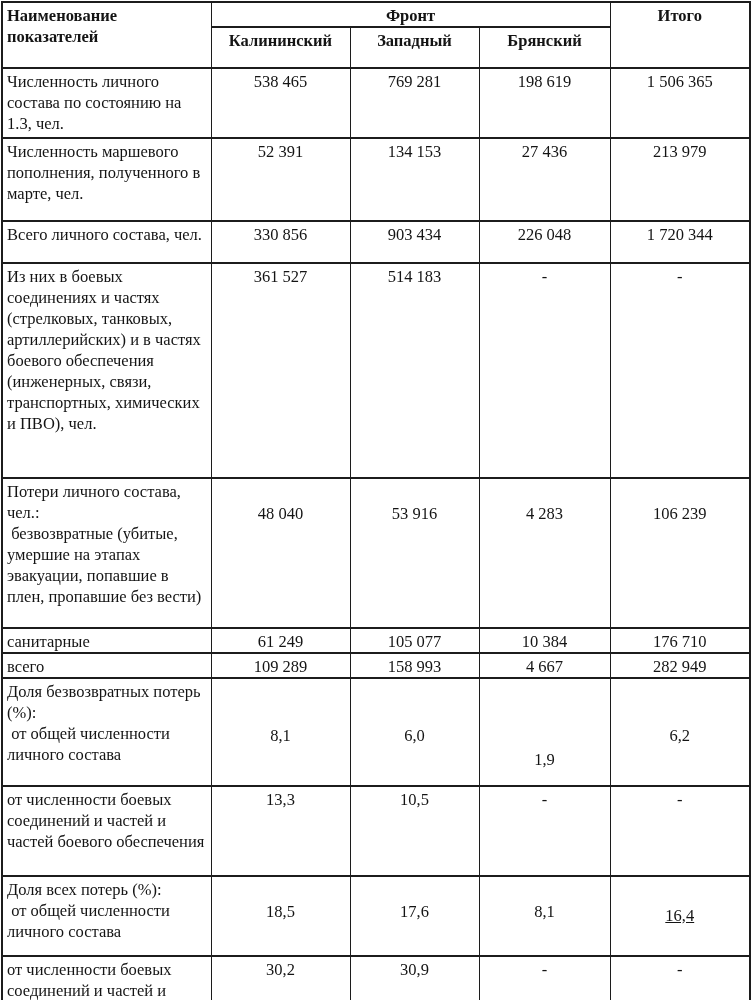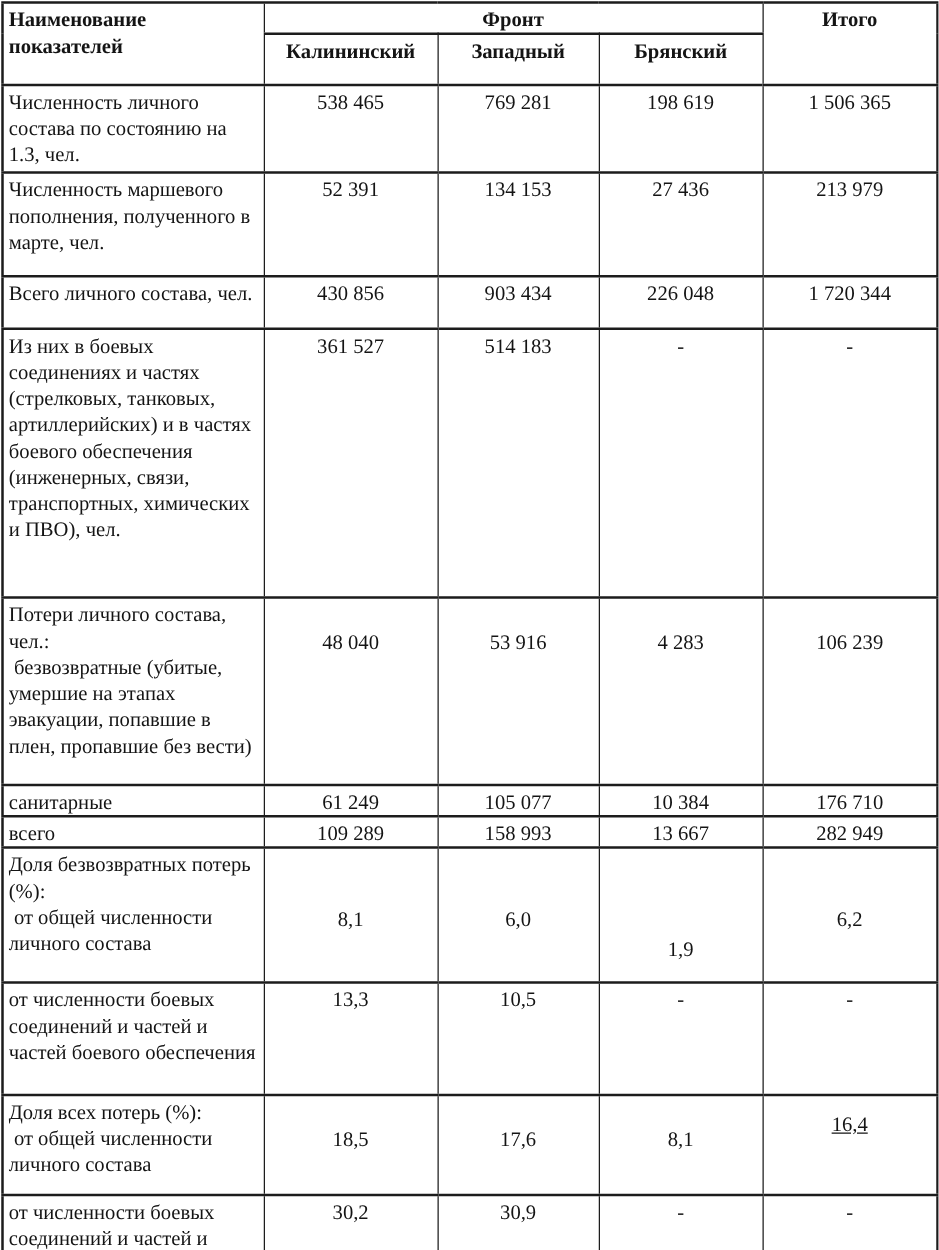--- a/index.html
+++ b/index.html
@@ -88,21 +88,21 @@
         </tr>
         <tr style="height: 83px;">
           <td class="label-cell">Численность маршевого пополнения, полученного в марте, чел.</td>
           <td class="value-cell">52 391</td>
           <td class="value-cell">134 153</td>
           <td class="value-cell">27 436</td>
           <td class="value-cell">213 979</td>
         </tr>
         <tr style="height: 42px;">
           <td class="label-cell">Всего личного состава, чел.</td>
-          <td class="value-cell">430 856</td>
+          <td class="value-cell">330 856</td>
           <td class="value-cell">903 434</td>
           <td class="value-cell">226 048</td>
           <td class="value-cell">1 720 344</td>
         </tr>
         <tr style="height: 215px;">
           <td class="label-cell">Из них в боевых соединениях и частях (стрелковых, танковых, артиллерийских) и в частях боевого обеспечения (инженерных, связи, транспортных, химических и ПВО), чел.</td>
           <td class="value-cell">361 527</td>
           <td class="value-cell">514 183</td>
           <td class="value-cell">-</td>
           <td class="value-cell">-</td>
@@ -119,21 +119,21 @@
           <td class="label-cell">санитарные</td>
           <td class="value-cell">61 249</td>
           <td class="value-cell">105 077</td>
           <td class="value-cell">10 384</td>
           <td class="value-cell">176 710</td>
         </tr>
         <tr style="height: 21px;">
           <td class="label-cell">всего</td>
           <td class="value-cell">109 289</td>
           <td class="value-cell">158 993</td>
-          <td class="value-cell">13 667</td>
+          <td class="value-cell">4 667</td>
           <td class="value-cell">282 949</td>
         </tr>
         <tr style="height: 108px;">
           <td class="label-cell">Доля безвозвратных потерь (%):
  от общей численности личного состава</td>
           <td class="value-cell" style="padding-top: 46px;">8,1</td>
           <td class="value-cell" style="padding-top: 46px;">6,0</td>
           <td class="value-cell" style="padding-top: 70px;">1,9</td>
           <td class="value-cell" style="padding-top: 46px;">6,2</td>
         </tr>
@@ -143,21 +143,21 @@
           <td class="value-cell">10,5</td>
           <td class="value-cell">-</td>
           <td class="value-cell">-</td>
         </tr>
         <tr style="height: 80px;">
           <td class="label-cell">Доля всех потерь (%):
  от общей численности личного состава</td>
           <td class="value-cell" style="padding-top: 24px;">18,5</td>
           <td class="value-cell" style="padding-top: 24px;">17,6</td>
           <td class="value-cell" style="padding-top: 24px;">8,1</td>
-          <td class="value-cell" style="padding-top: 12px; text-decoration: underline;">16,4</td>
+          <td class="value-cell" style="padding-top: 28px; text-decoration: underline;">16,4</td>
         </tr>
         <tr style="height: 78px;">
           <td class="label-cell">от численности боевых соединений и частей и частей боевого обеспечения</td>
           <td class="value-cell">30,2</td>
           <td class="value-cell">30,9</td>
           <td class="value-cell">-</td>
           <td class="value-cell">-</td>
         </tr>
       </tbody>
   </table>

